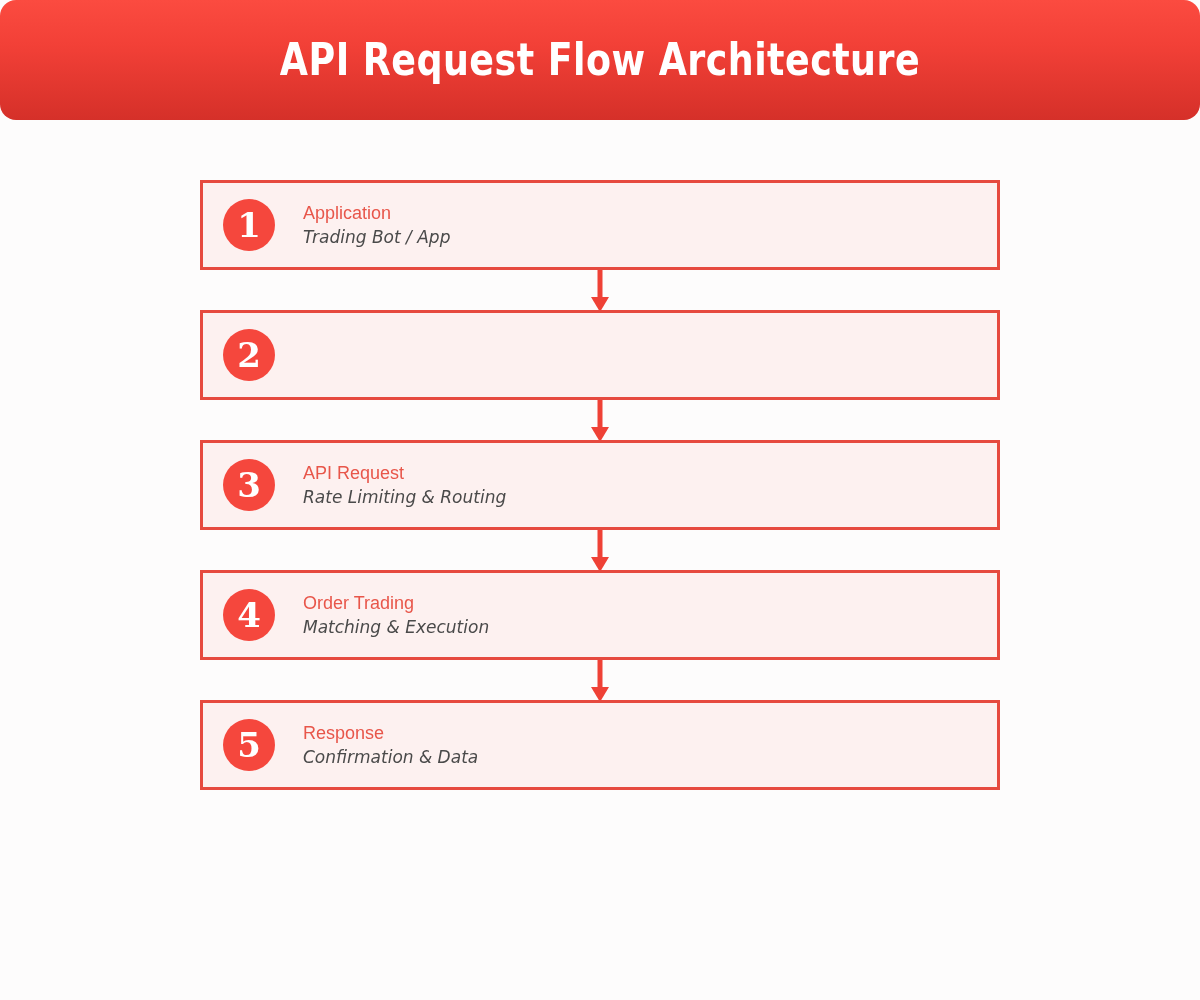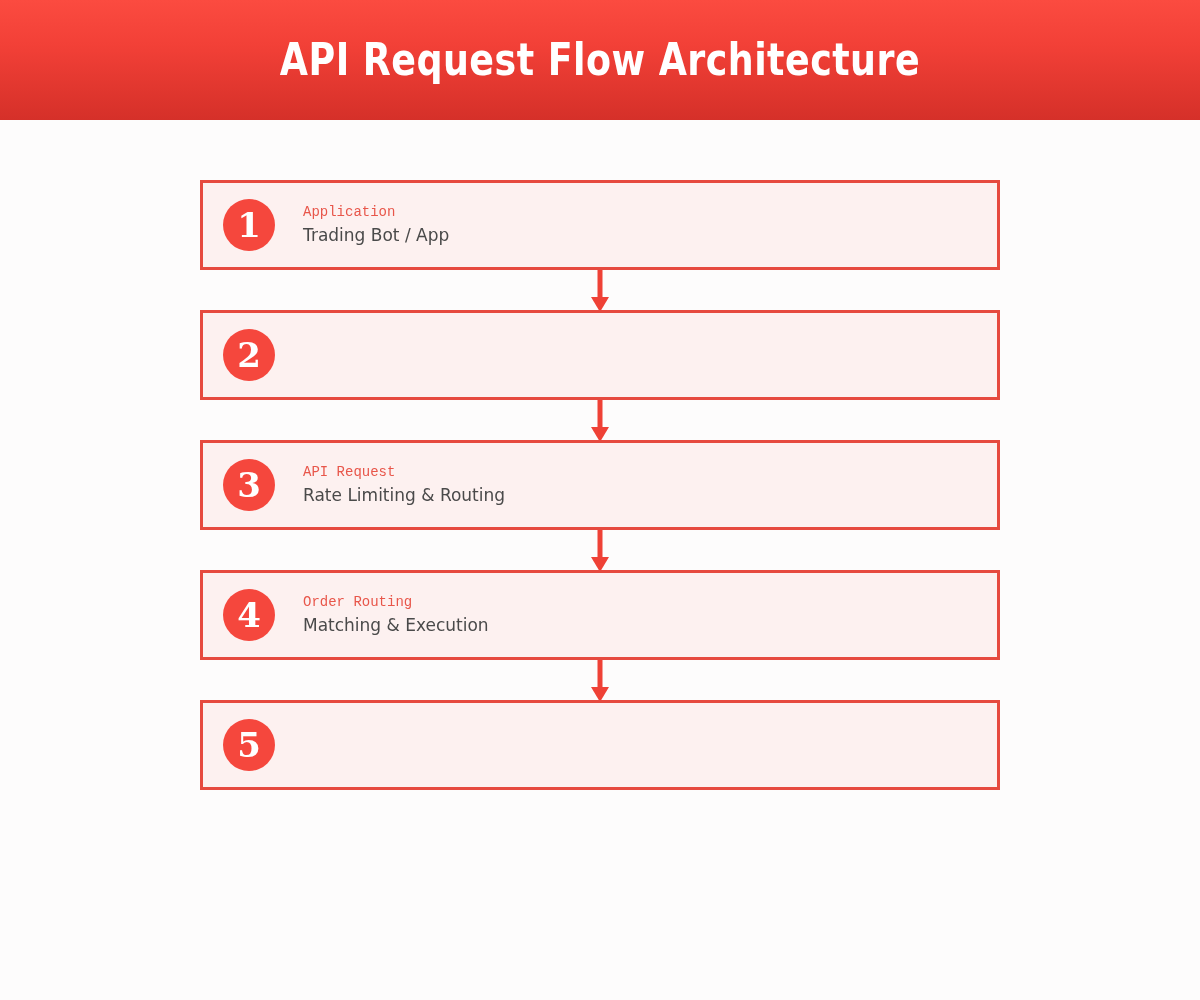--- a/index.html
+++ b/index.html
@@ -16,20 +16,21 @@
 
   
   .header {
     width: 1200px;
     height: 120px;
     background: linear-gradient(180deg, #fb4b40 0%, #f24037 38%, #d53029 100%);
     display: flex;
     align-items: center;
     justify-content: center;
     box-sizing: border-box;
+    border-radius: 16px;
   }
   .header-title {
     color: #ffffff;
     font-family: "DejaVu Sans Condensed", "Liberation Sans Narrow", "Liberation Sans", sans-serif;
     font-size: 44px;
     font-weight: bold;
     letter-spacing: 0.5px;
     line-height: 1;
     text-align: center;
     transform: scaleX(0.92);
@@ -81,34 +82,35 @@
   }
 
   .step-text {
     margin-left: 28px;
     display: flex;
     flex-direction: column;
     justify-content: center;
   }
   .step-title {
     color: #e8564a;
-    font-family: Liberation Mono, monospace;
-    font-size: 14px;
+    font-family: Liberation Sans, sans-serif;
+    font-size: 18px;
     font-weight: normal;
     line-height: 1.25;
     white-space: nowrap;
   }
   .step-sub {
     color: #4a4a4a;
     font-family: "DejaVu Sans", sans-serif;
     font-size: 17px;
     font-weight: normal;
     line-height: 1.3;
     margin-top: 2px;
     white-space: nowrap;
+    font-style: italic;
   }
 
   
   .arrow {
     position: absolute;
     left: 588px;
     width: 24px;
     height: 42px;
   }
   .arrow-1 { top: 150px; }
@@ -162,29 +164,33 @@
   <div class="arrow arrow-3">
     <svg width="24" height="42" viewBox="0 0 24 42" xmlns="http://www.w3.org/2000/svg">
       <rect x="9.5" y="0" width="5" height="29" fill="#ef4136"></rect>
       <polygon points="3,27 21,27 12,42" fill="#ef4136"></polygon>
     </svg>
   </div>
 
   <div class="step-box step-4">
     <div class="step-badge">4</div>
     <div class="step-text">
-      <div class="step-title">Order Routing</div>
+      <div class="step-title">Order Trading</div>
       <div class="step-sub">Matching &amp; Execution</div>
     </div>
   </div>
 
   <div class="arrow arrow-4">
     <svg width="24" height="42" viewBox="0 0 24 42" xmlns="http://www.w3.org/2000/svg">
       <rect x="9.5" y="0" width="5" height="29" fill="#ef4136"></rect>
       <polygon points="3,27 21,27 12,42" fill="#ef4136"></polygon>
     </svg>
   </div>
 
   <div class="step-box step-5">
     <div class="step-badge">5</div>
+    <div class="step-text">
+      <div class="step-title">Response</div>
+      <div class="step-sub">Confirmation &amp; Data</div>
+    </div>
   </div>
 
 </div>
 
 </body></html>

